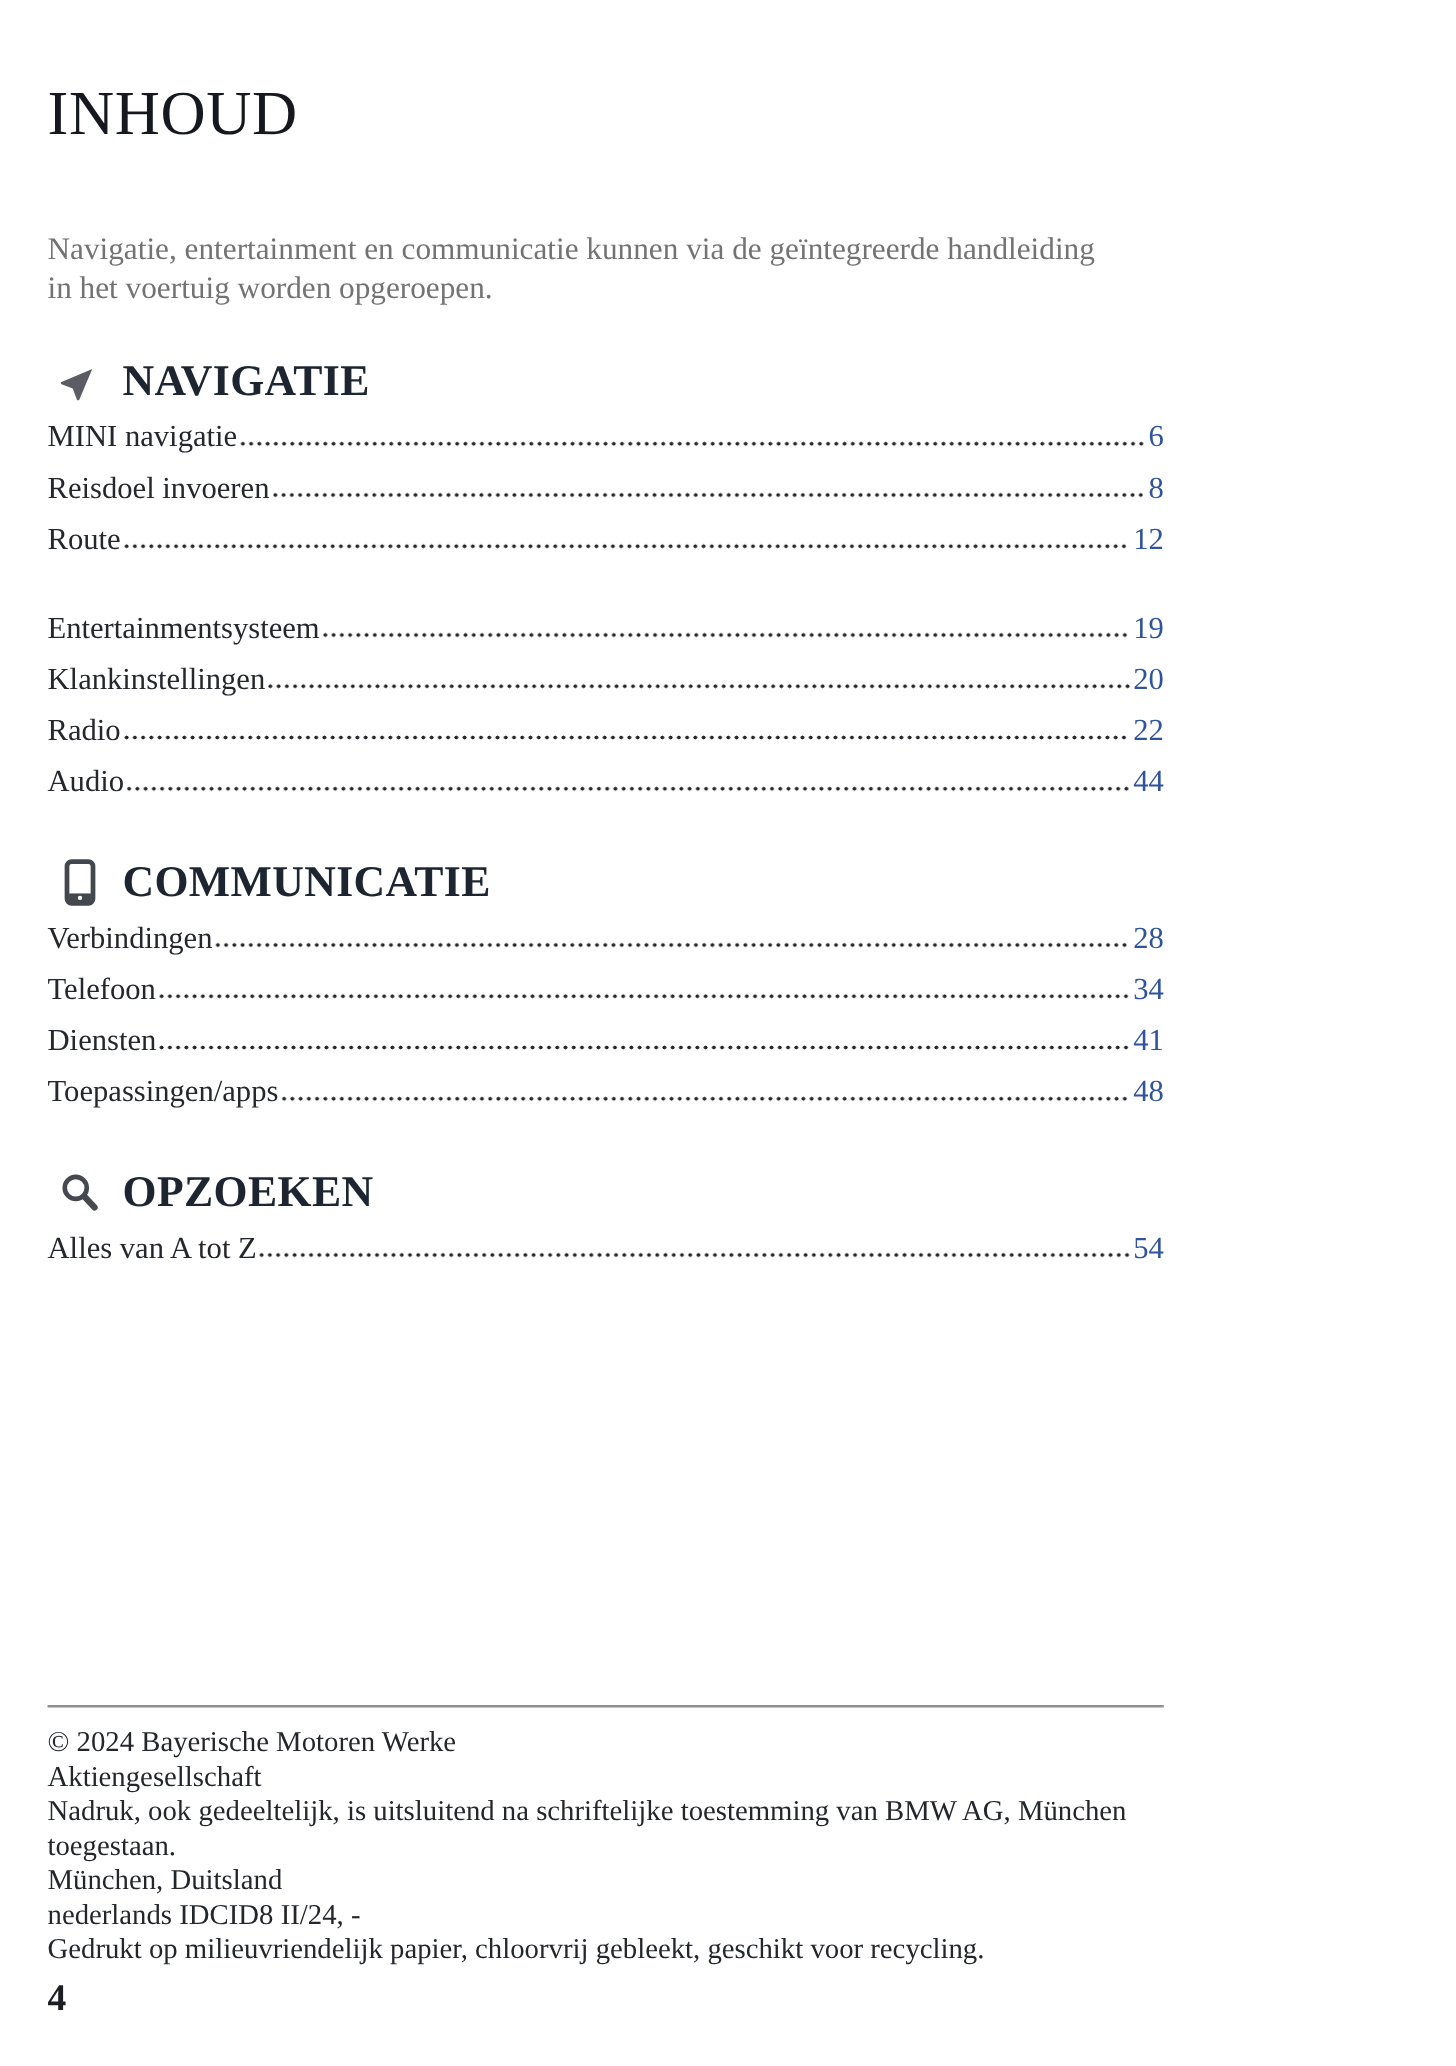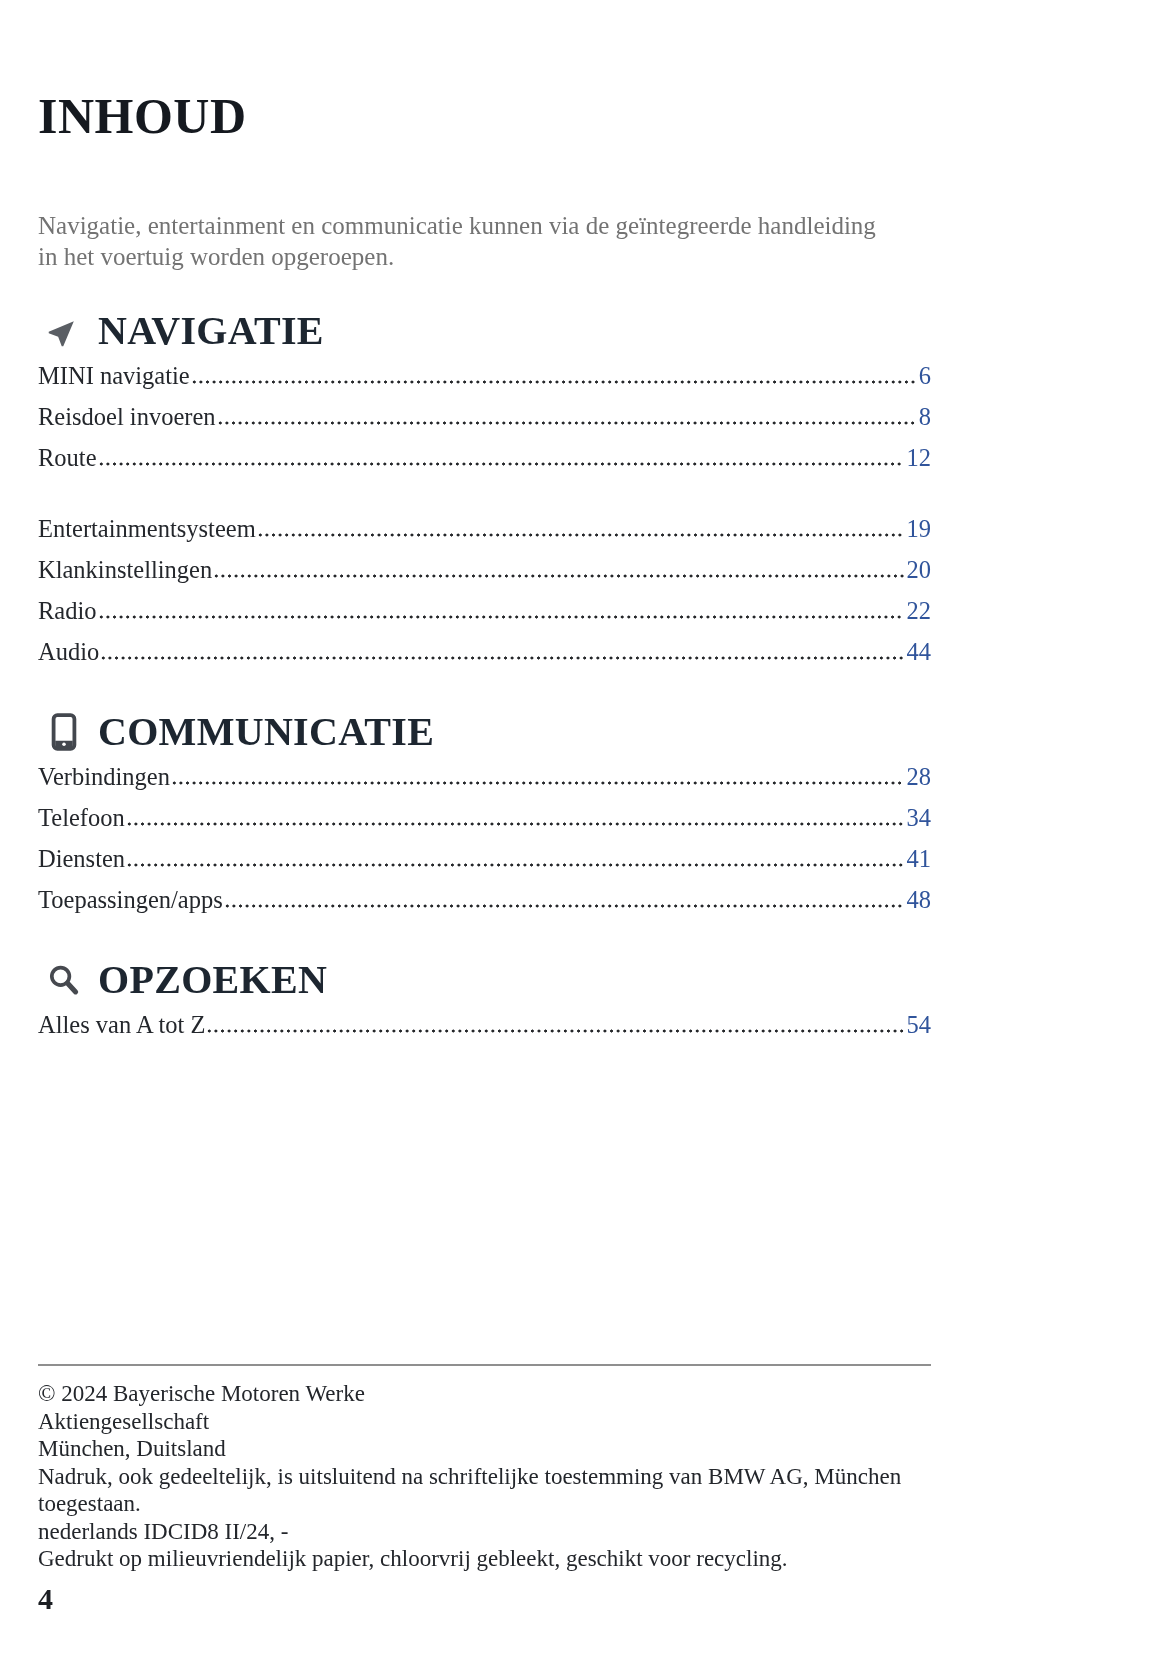--- a/index.html
+++ b/index.html
@@ -6,22 +6,22 @@
   body{
     width:1165px;height:1653px;
     font-family:"Liberation Serif", serif;
     color:#24272c;
     position:relative;
     overflow:hidden;
   }
   .content{ margin-left:38px; width:893px; }
 
   .doc-title{
-    margin:0; padding-top:86px;
-    font-size:50px; font-weight:bold; letter-spacing:.5px;
+    margin:0; padding-top:60px;
+    font-size:50px; font-weight:normal; letter-spacing:.5px;
     color:#15191f; line-height:60px;
   }
   .intro{
     margin:64px 0 0 0; max-width:852px;
     font-size:25px; font-weight:normal; color:#737373; line-height:31px;
   }
 
   .toc{ margin-top:36px; }
   .toc-section{ margin-top:30px; }
   .toc-section:first-child{ margin-top:36px; }
@@ -29,21 +29,21 @@
   .section-heading{
     display:flex; align-items:center; height:46px; margin-bottom:8px;
   }
   .section-icon{
     width:40px; height:40px; flex:0 0 40px;
     display:flex; align-items:center; justify-content:center;
     margin-left:6px; margin-right:14px;
   }
   .section-icon svg{ display:block; }
   .section-label{
-    margin:0; font-size:40px; font-weight:bold; color:#1d2630;
+    margin:0; font-size:35px; font-weight:bold; color:#1d2630;
     line-height:46px; letter-spacing:.3px;
   }
 
   .toc-row{
     display:flex; align-items:baseline; height:41px; font-size:24.5px;
   }
   .toc-label{ white-space:nowrap; color:#24272c; }
   .leader{
     flex:1 1 auto; height:4px; margin:0 3px 0 1px;
     background-image:radial-gradient(circle, #25272a 1.35px, transparent 1.75px);
@@ -184,20 +184,20 @@
 </div>
   </section>
 </div>
 </div>
 
 <div class="footer">
   <hr class="footer-rule">
   <div id="footer-lines">
       <p class="footer-line">© 2024 Bayerische Motoren Werke</p>
       <p class="footer-line">Aktiengesellschaft</p>
+      <p class="footer-line">Nadruk, ook gedeeltelijk, is uitsluitend na schriftelijke toestemming van BMW AG, München toegestaan.</p>
       <p class="footer-line">München, Duitsland</p>
-      <p class="footer-line">Nadruk, ook gedeeltelijk, is uitsluitend na schriftelijke toestemming van BMW AG, München toegestaan.</p>
       <p class="footer-line">nederlands IDCID8 II/24, -</p>
       <p class="footer-line">Gedrukt op milieuvriendelijk papier, chloorvrij gebleekt, geschikt voor recycling.</p>
     </div>
 </div>
 
 <div class="page-number">4</div>
 
 </body></html>

